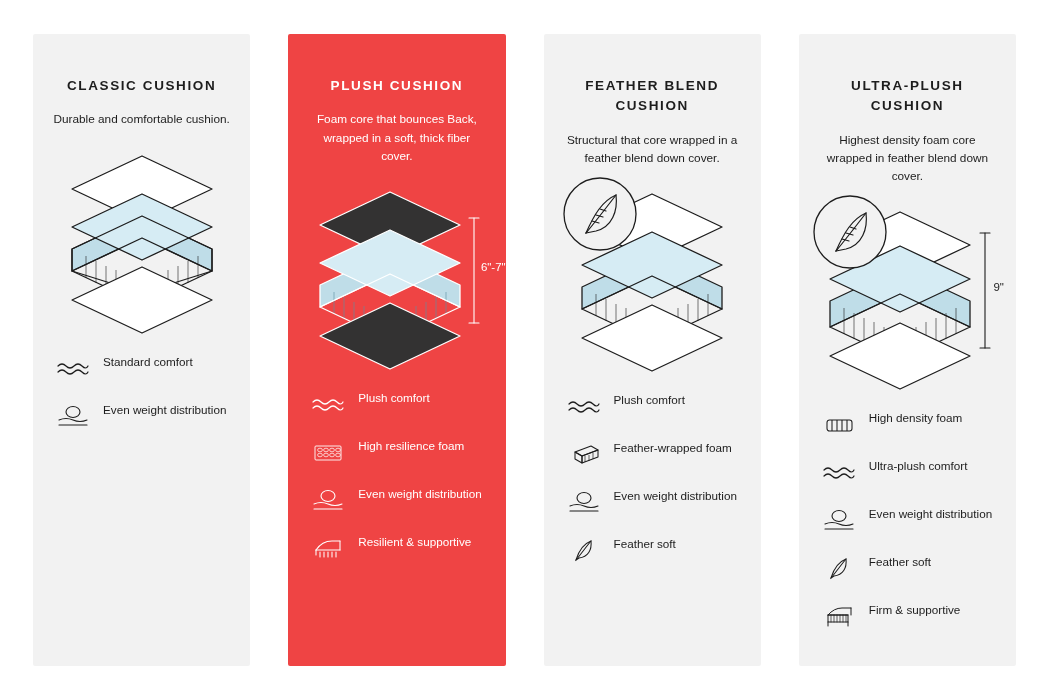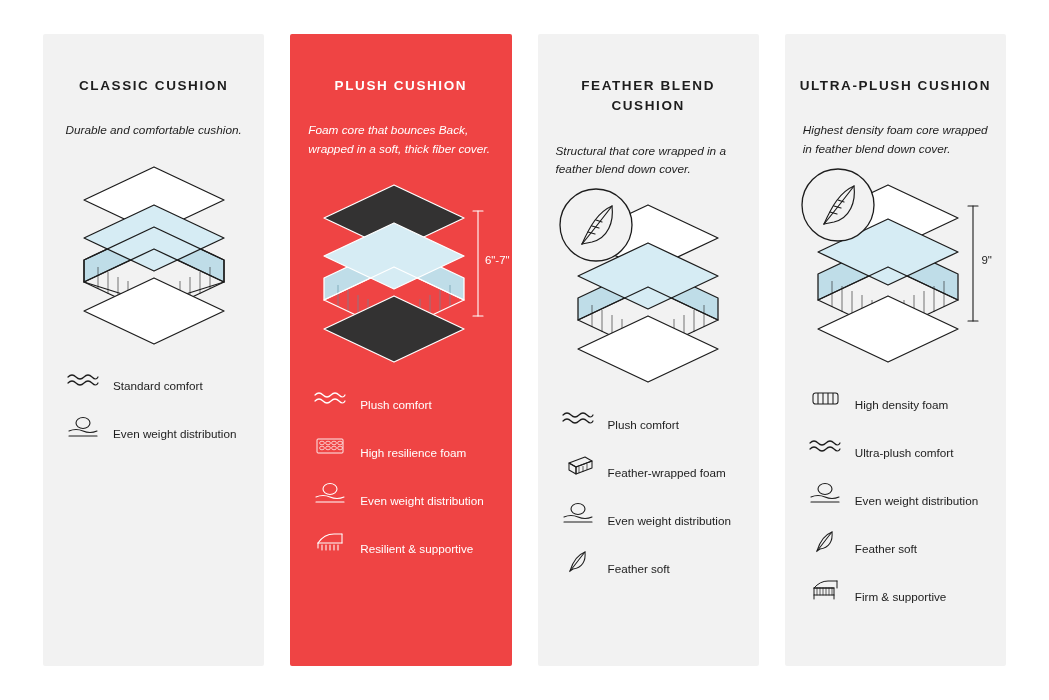--- a/index.html
+++ b/index.html
@@ -11,22 +11,22 @@
     width: 1049px;
     height: 700px;
     font-family: "Liberation Sans", sans-serif;
     overflow: hidden;
   }
   .board {
     position: relative;
     width: 1049px;
     height: 700px;
     display: flex;
-    gap: 26px;
-    padding: 34px 43px;
+    gap: 38px;
+    padding: 34px 33px;
     box-sizing: border-box;
   }
   .card {
     position: relative;
     width: 224px;
     border-radius: 2px;
     display: flex;
     flex-direction: column;
     align-items: center;
     padding: 0;
@@ -44,46 +44,45 @@
   .card-title {
     margin-top: 42px;
     font-size: 13.5px;
     font-weight: bold;
     letter-spacing: 1.6px;
     text-align: center;
     line-height: 1.5;
     padding: 0 14px;
   }
   .card-desc {
-    margin-top: 25px;
+    margin-top: 14px;
     font-size: 11.8px;
     line-height: 1.55;
-    text-align: left;
+    text-align: center;
     padding: 0 18px;
     color: inherit;
-    font-style: italic;
   }
   .art {
     position: relative;
     width: 224px;
     height: 215px;
     margin-top: 8px;
   }
   .art svg {
     display: block;
   }
   .features {
     width: 100%;
     padding: 0 22px 10px 22px;
     box-sizing: border-box;
     margin-top: 2px;
   }
   .feature {
     display: flex;
-    align-items: flex-end;
+    align-items: flex-start;
     gap: 12px;
     margin-bottom: 18px;
   }
   .feature-icon {
     width: 36px;
     height: 30px;
     flex: 0 0 36px;
     display: flex;
     align-items: center;
     justify-content: center;

